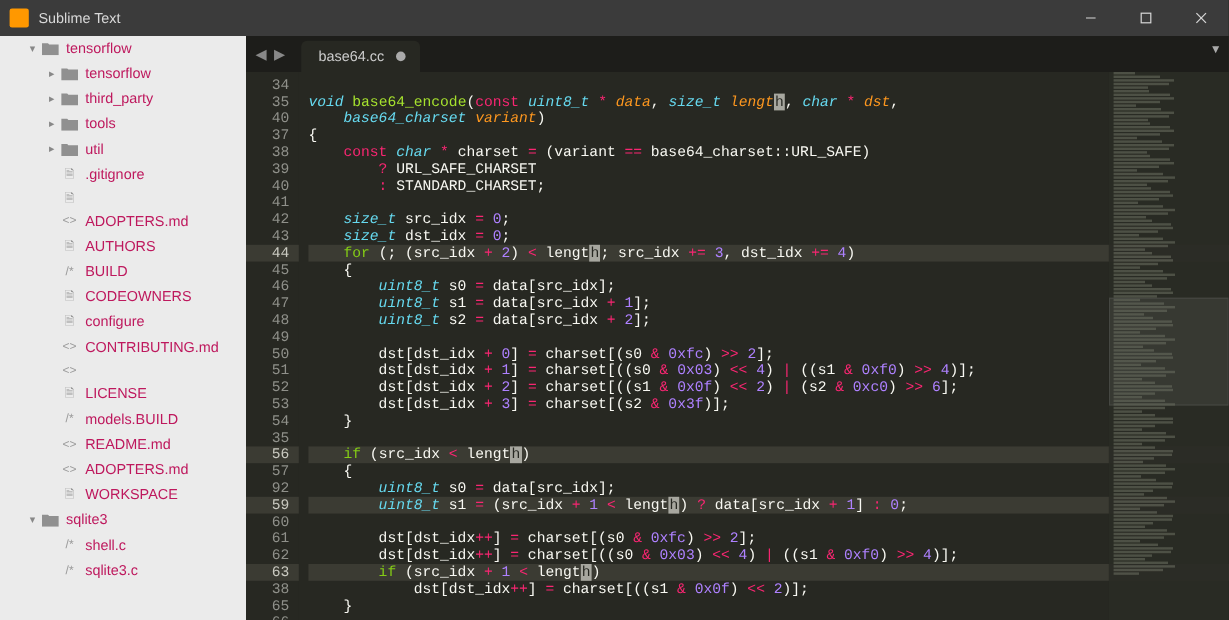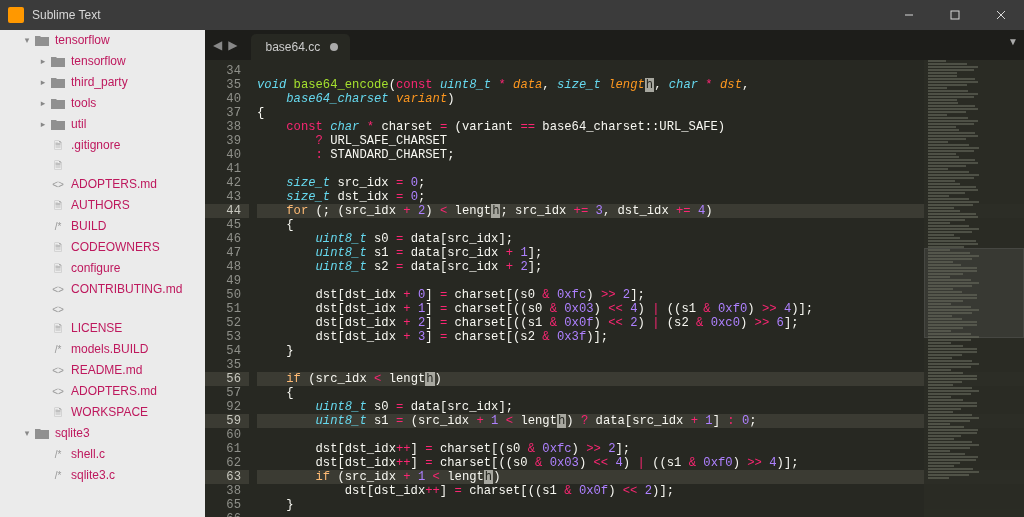--- a/index.html
+++ b/index.html
@@ -27,21 +27,21 @@
 .tab .dot { position:absolute; right:12px; width:8px; height:8px; border-radius:50%; background:#aaa; }
 .dropdown-caret { position:absolute; right:6px; top:6px; color:#aaa; font-size:10px; }
 .codearea { flex:1; display:flex; font-family:Consolas,"Courier New",monospace; font-size:12.2px; line-height:14px; overflow:hidden; position:relative; }
 .gutter { width:44px; background:#272822; text-align:right; color:#8f908a; padding:4px 8px 0 0; }
 .gutter div { height:14px; }
 .gutter div.hl { background:#3b3b33; color:#c9c9c0; margin-right:-8px; padding-right:8px; }
 .code { flex:1; padding:4px 0 0 8px; color:#f8f8f2; white-space:pre; position:relative; }
 .code .line { height:14px; }
 .code .line.hl { background:#3b3b33; }
 .kw { color:#f92672; }
-.kw2 { color:#fdba74; }
+.kw2 { color:#84cc16; }
 .type { color:#66d9ef; font-style:italic; }
 .fn { color:#a6e22e; }
 .num { color:#ae81ff; }
 .param { color:#fd971f; font-style:italic; }
 .op { color:#f92672; }
 .cursor { background:#a7a79f; color:#272822; padding:0 1px; }
 .minimap { position:absolute; top:30px; right:0; width:100px; height:457px; background:#2b2c25; opacity:0.9; overflow:hidden; }
 .minimap .mm-line { height:2px; margin:0 4px 1px 4px; background:linear-gradient(90deg,#6e7163 0%,#6e7163 60%,transparent 60%); opacity:0.6; }
 .minimap .mm-viewport { position:absolute; left:0; right:0; height:90px; top:188px; background:rgba(200,200,200,0.10); border:1px solid rgba(200,200,200,0.12); }
 </style>

